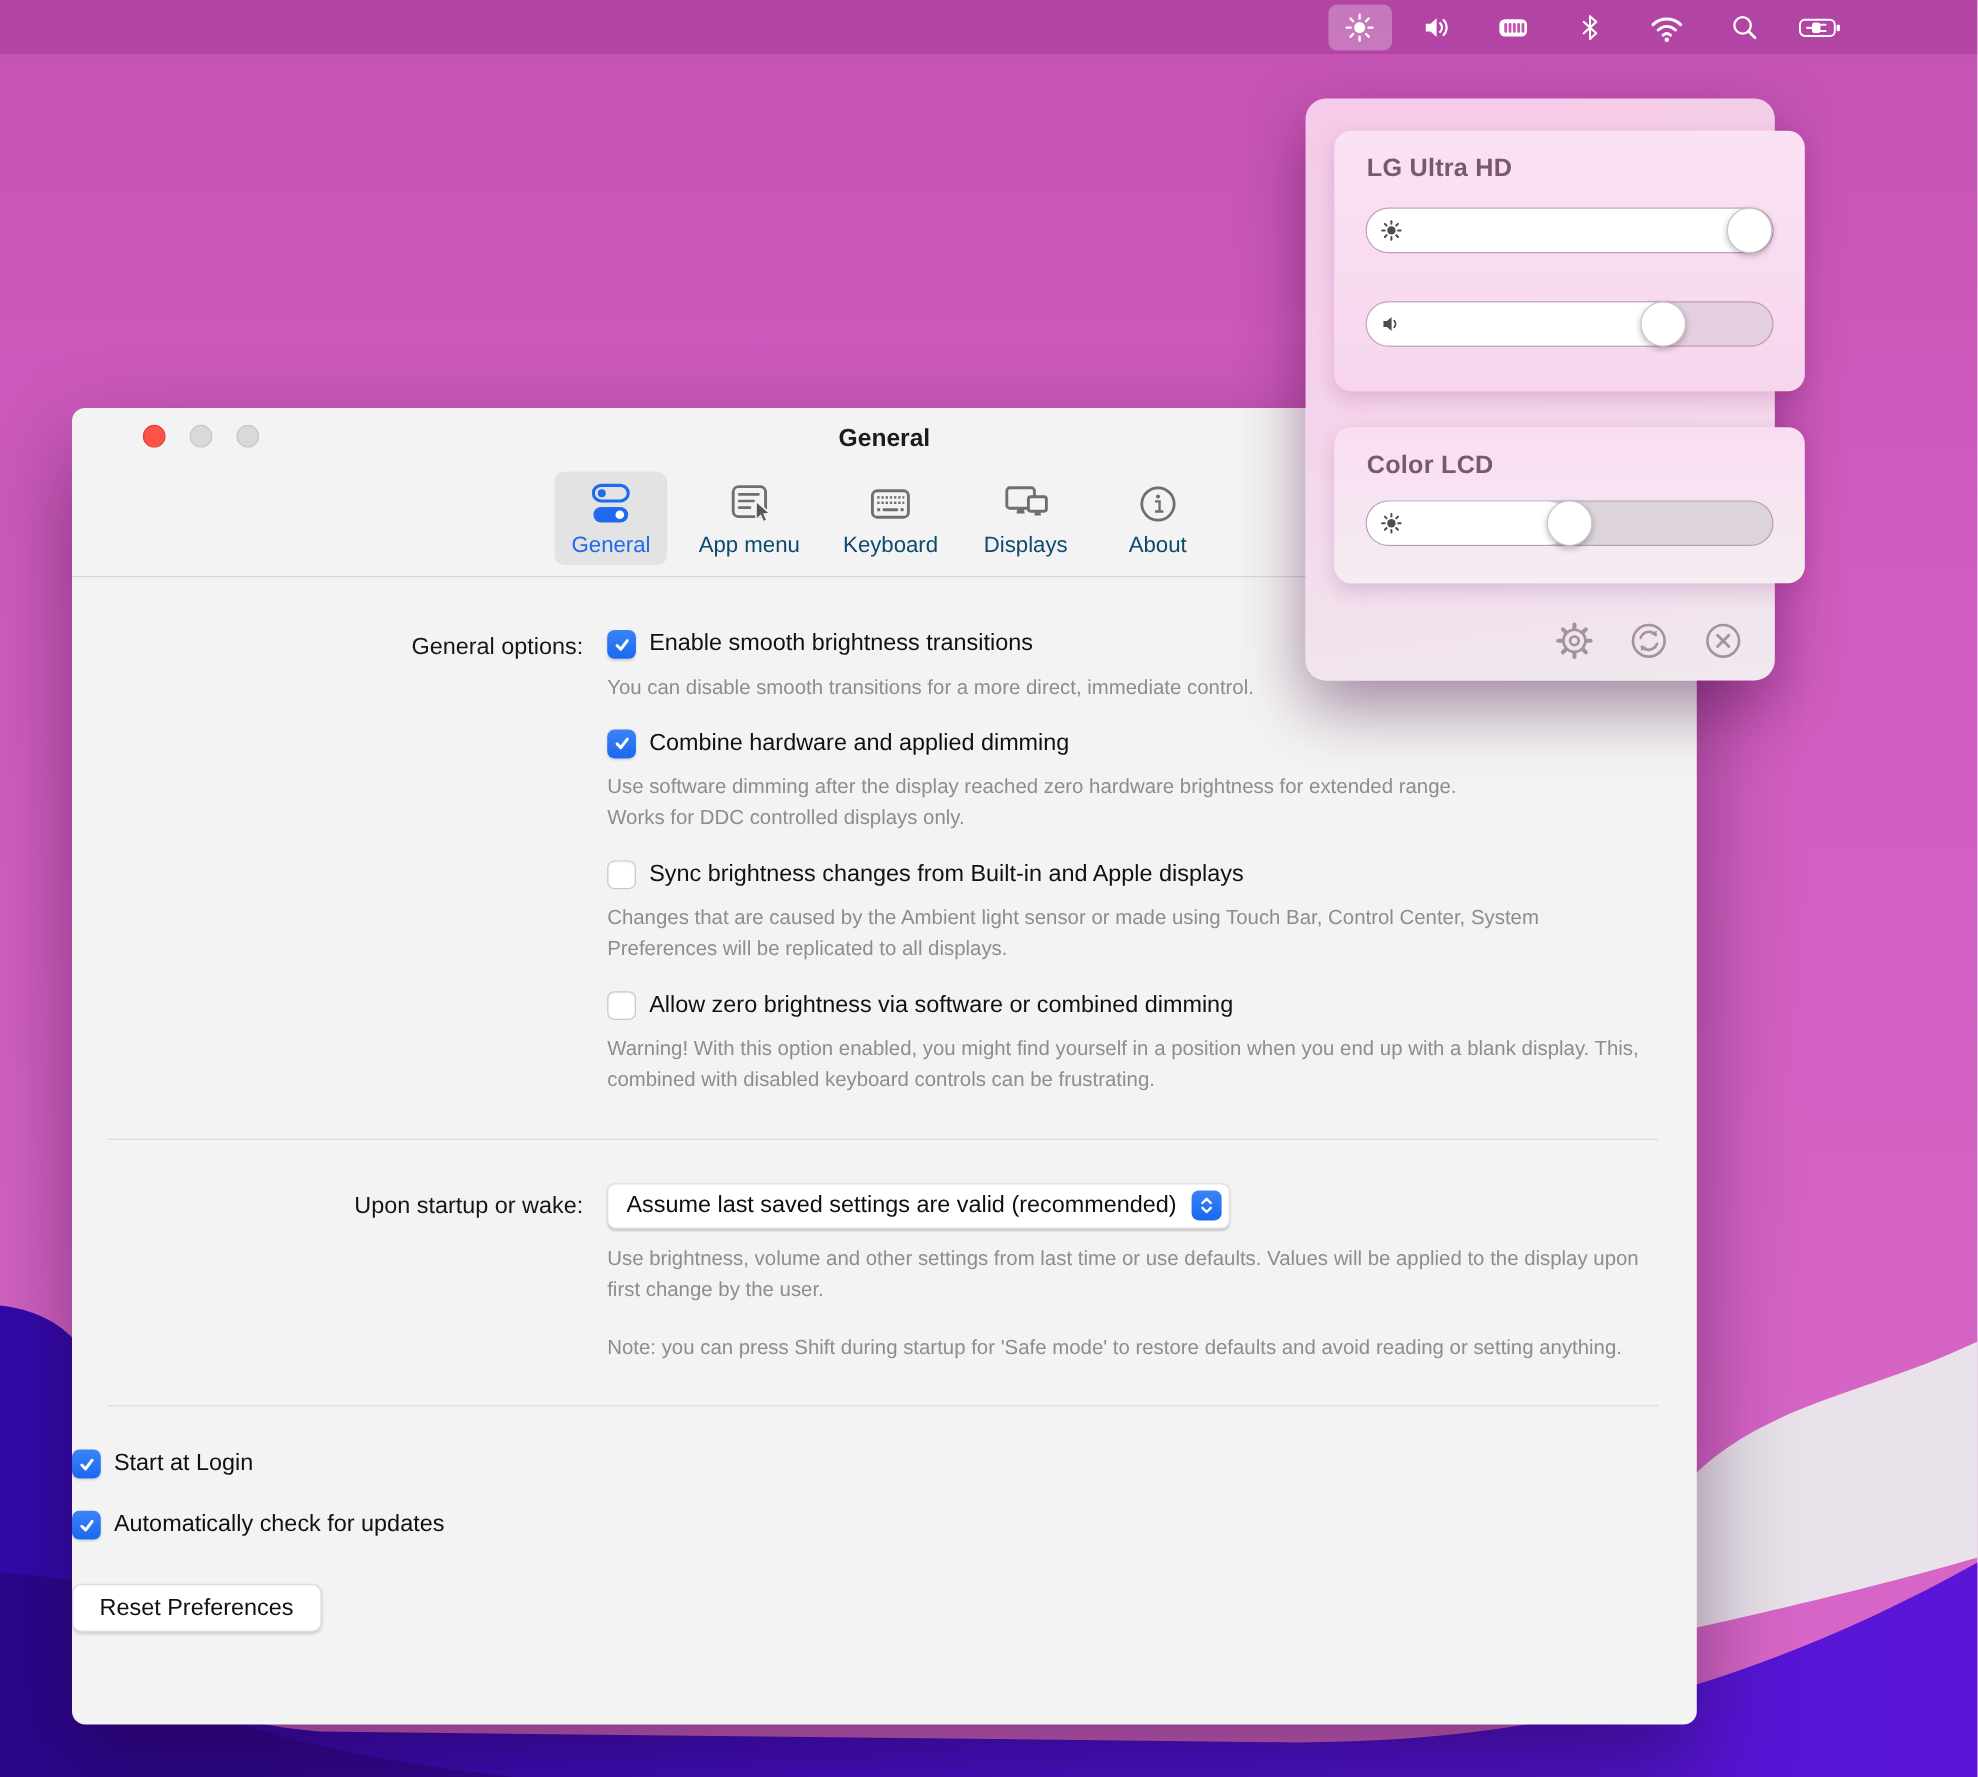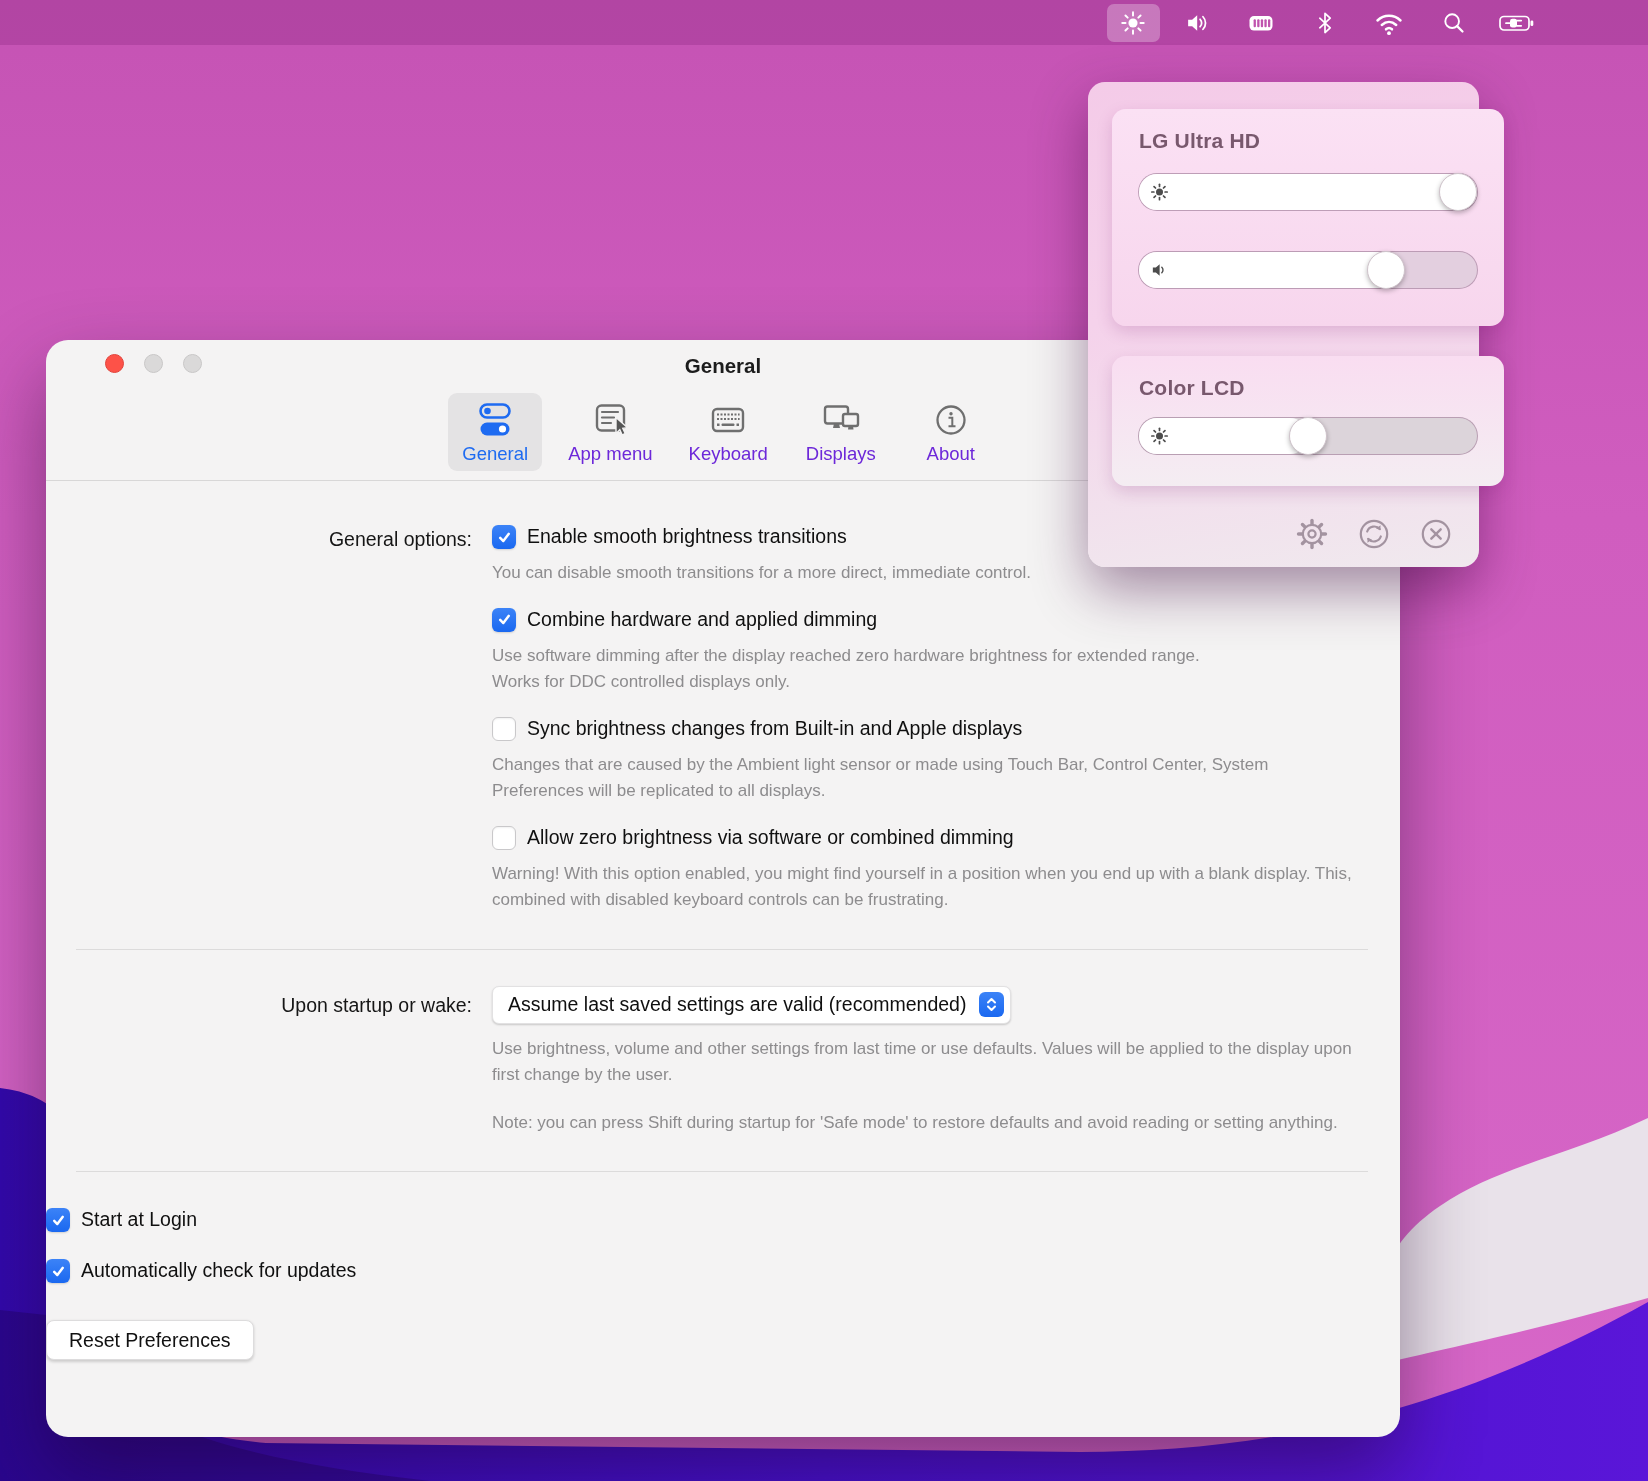--- a/index.html
+++ b/index.html
@@ -30,34 +30,34 @@
             border:1px solid rgba(150,105,140,.5); background:var(--unfill,#e6d2e2); }
   .slider .fill { position:absolute; left:0; top:0; bottom:0; background:#fff; border-radius:19px; }
   .slider .s-icon { position:absolute; left:10px; top:50%; transform:translateY(-50%); z-index:2; display:flex; }
   .slider .thumb { position:absolute; top:-1px; width:38px; height:38px; border-radius:50%;
                    background:#fff; border:1px solid #cfc3cb; box-shadow:0 2px 5px rgba(0,0,0,.28); z-index:3; }
   .sl-b1 { top:64px; } .sl-vol { top:142px; } .sl-b2 { top:61px; }
   .pp-actions { position:absolute; right:26px; bottom:16px; display:flex; gap:28px; align-items:center; }
   .pp-actions .act { cursor:default; display:flex; }
 
   
-  .window { position:absolute; left:46px; top:340px; width:1354px; height:1097px; border-radius:22px;
+  .window { position:absolute; left:60px; top:340px; width:1354px; height:1097px; border-radius:11px;
             background:#f4f3f3; box-shadow:0 35px 80px rgba(30,0,40,.45); z-index:10; overflow:hidden; }
   .titlebar { position:relative; height:50px; }
   .traffic { position:absolute; left:59px; top:14px; display:flex; gap:20px; }
   .tl { width:19px; height:19px; border-radius:50%; }
   .tl.red { background:#fd5248; border:1px solid #e0443c; }
   .tl.dim { background:#dad9d9; border:1px solid #c8c7c7; }
   .win-title { position:absolute; left:0; right:0; top:14px; text-align:center;
                font-size:20.5px; font-weight:bold; color:#1c1c1c; }
   .toolbar { display:flex; justify-content:center; gap:16px; margin-top:3px; }
   .tab { display:flex; flex-direction:column; align-items:center; justify-content:flex-start;
          min-width:94px; padding:7px 10px 6px; border-radius:9px; }
   .tab .t-icon { height:42px; display:flex; align-items:center; }
-  .tab .t-label { font-size:18.5px; color:#6d28d9; margin-top:1px; }
+  .tab .t-label { font-size:18.5px; color:#0c4a6e; margin-top:1px; }
   .tab.selected { background:#e4e3e4; }
   .tab.selected .t-label { color:#1e6bf1; }
   .tb-divider { border-top:1px solid #d8d7d7; margin-top:9px; }
 
   
   .content { padding-top:44px; }
   .row { display:grid; grid-template-columns:426px 1fr; column-gap:20px; }
   .row-label { text-align:right; font-size:19.5px; color:#161616; padding-top:3px; }
   .row-label.select-align { padding-top:8px; }
   .opt-row { display:flex; align-items:flex-start; gap:11px; margin-bottom:11px; }

